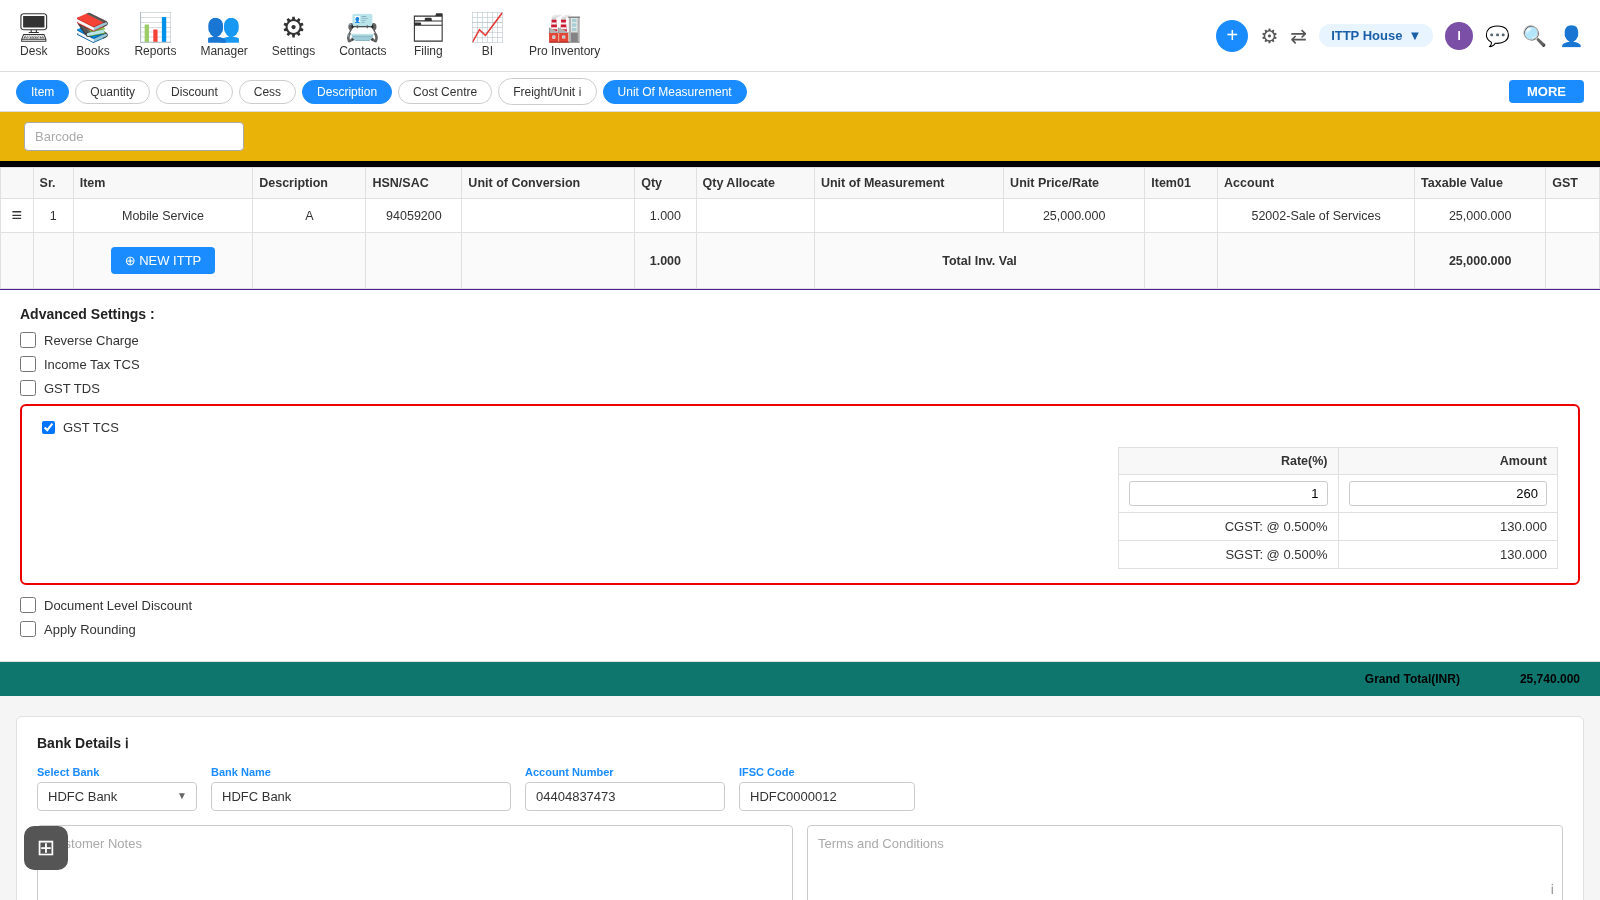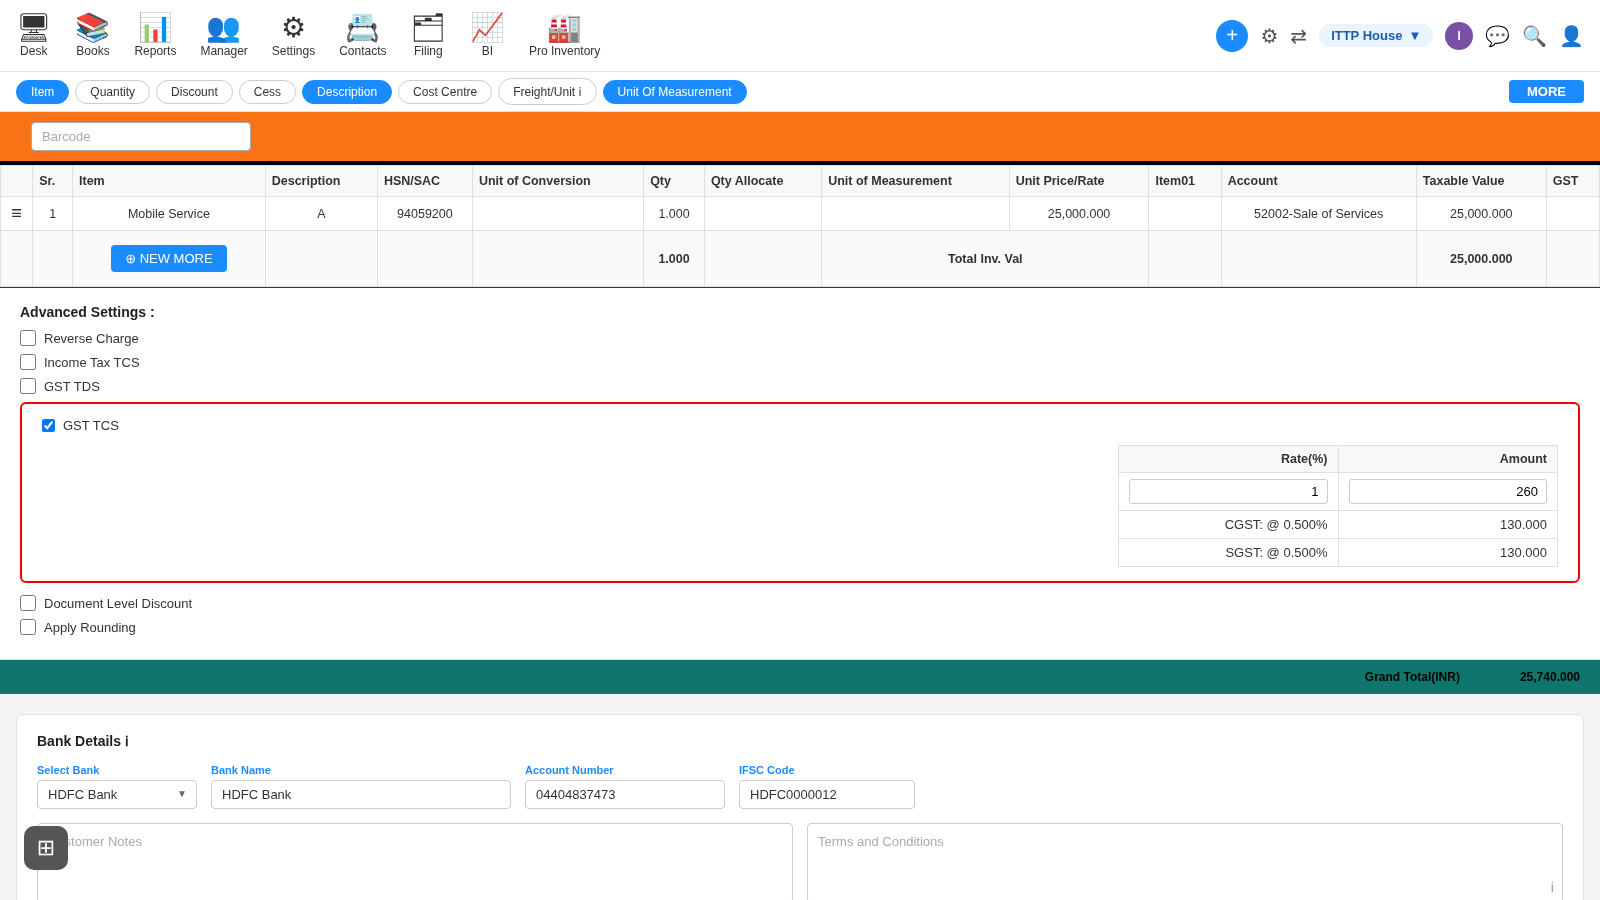--- a/index.html
+++ b/index.html
@@ -51,21 +51,21 @@
       background: #1a8cff; color: #fff; border-color: #1a8cff;
     }
     .more-btn {
       margin-left: auto; padding: 4px 18px; border-radius: 4px;
       background: #1a8cff; color: #fff; border: none; cursor: pointer;
       font-size: 13px; font-weight: 600;
     }
 
     
     .barcode-row {
-      background: #f97316; padding: 10px 31px; border-bottom: 4px solid #000000;
+      background: #eab308; padding: 10px 24px; border-bottom: 6px solid #000000;
     }
     .barcode-input {
       width: 220px; padding: 6px 10px; border: 1px solid #aaa;
       border-radius: 4px; font-size: 13px; color: #333; background: #fff;
     }
     .barcode-input::placeholder { color: #aaa; }
 
     
     .table-wrap { background: #fff; overflow-x: auto; }
     table { width: 100%; border-collapse: collapse; font-size: 12.5px; }
@@ -261,21 +261,21 @@
         <td>25,000.000</td>
         <td></td>
         <td>52002-Sale of Services</td>
         <td>25,000.000</td>
         <td></td>
       </tr>
       <tr class="total-row">
         <td></td>
         <td></td>
         <td>
-          <button class="new-line-btn">⊕ NEW MORE</button>
+          <button class="new-line-btn">⊕ NEW ITTP</button>
         </td>
         <td></td>
         <td></td>
         <td></td>
         <td>1.000</td>
         <td></td>
         <td colspan="2">Total Inv. Val</td>
         <td></td>
         <td></td>
         <td>25,000.000</td>

